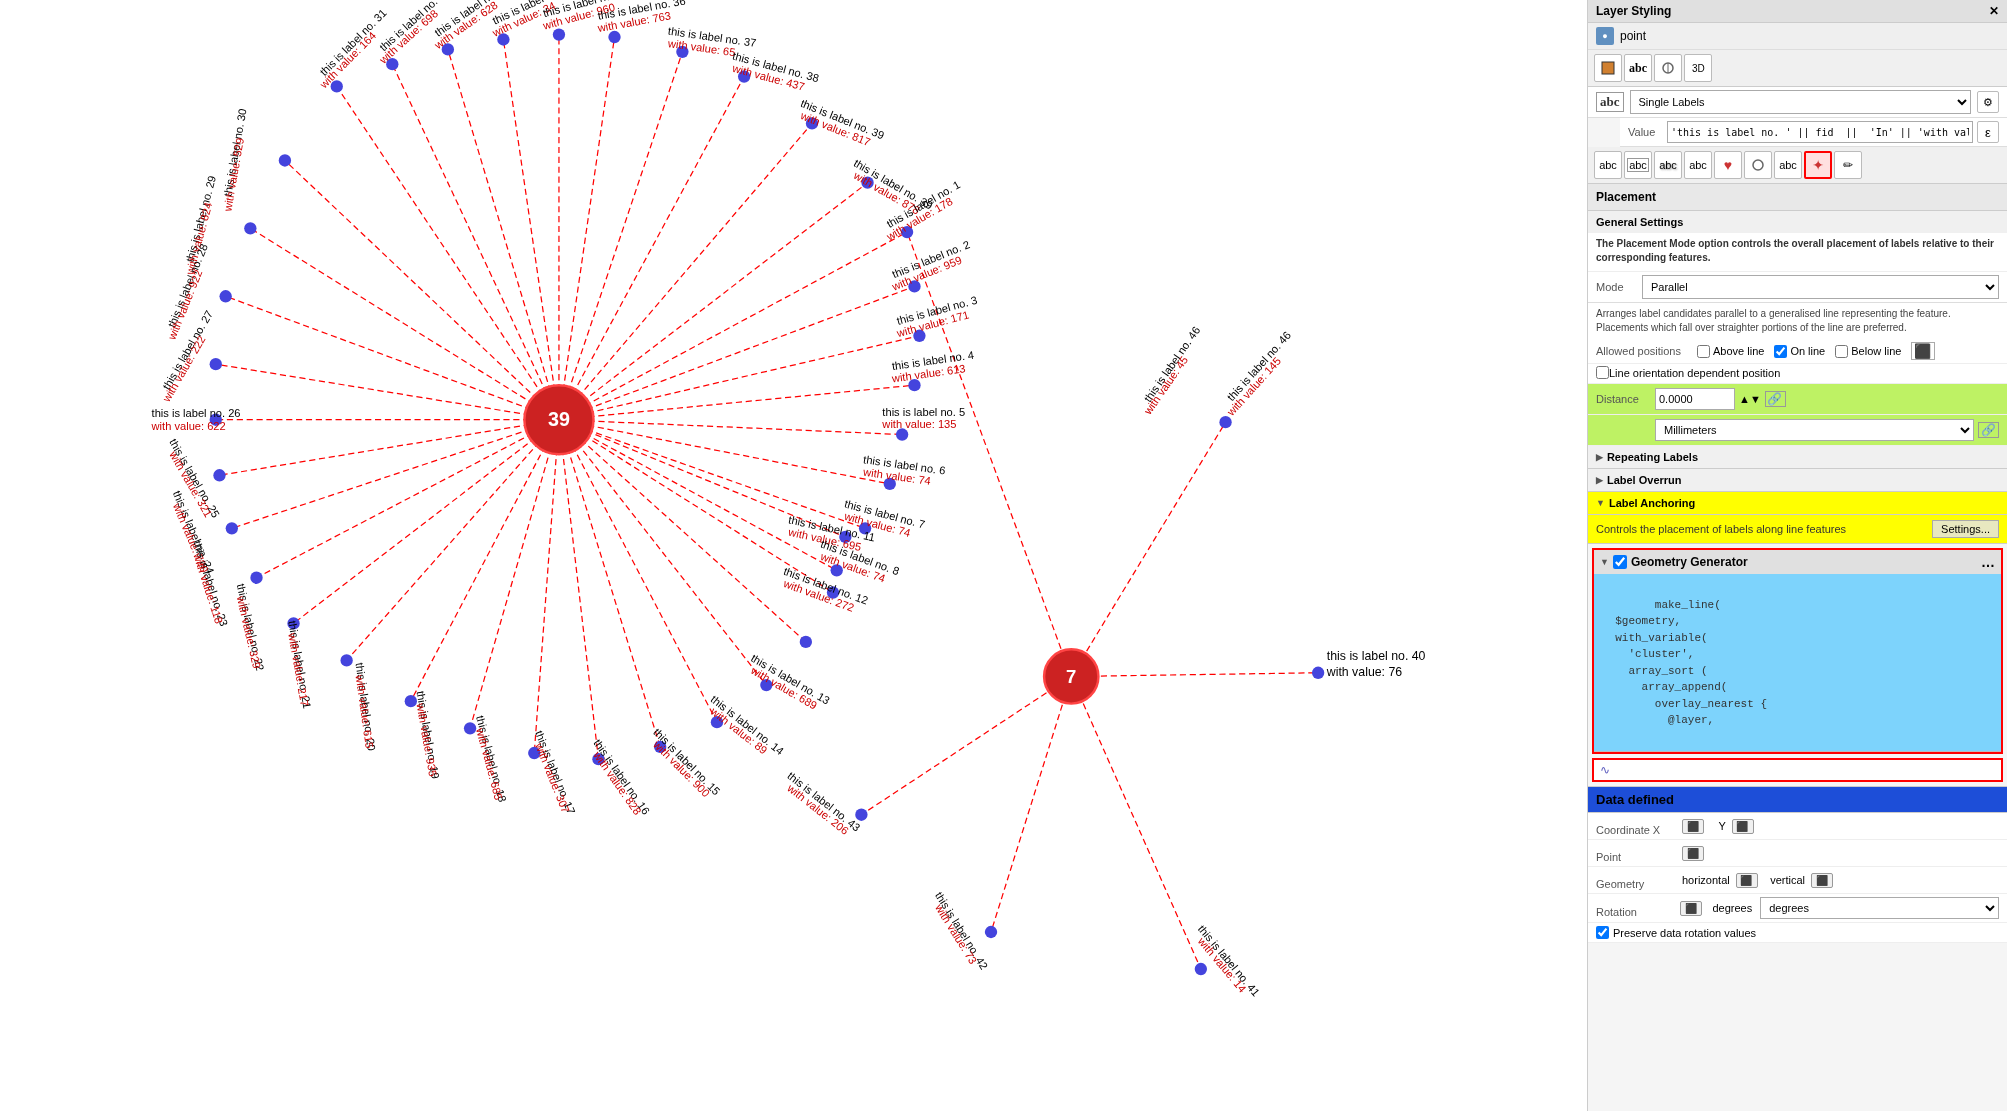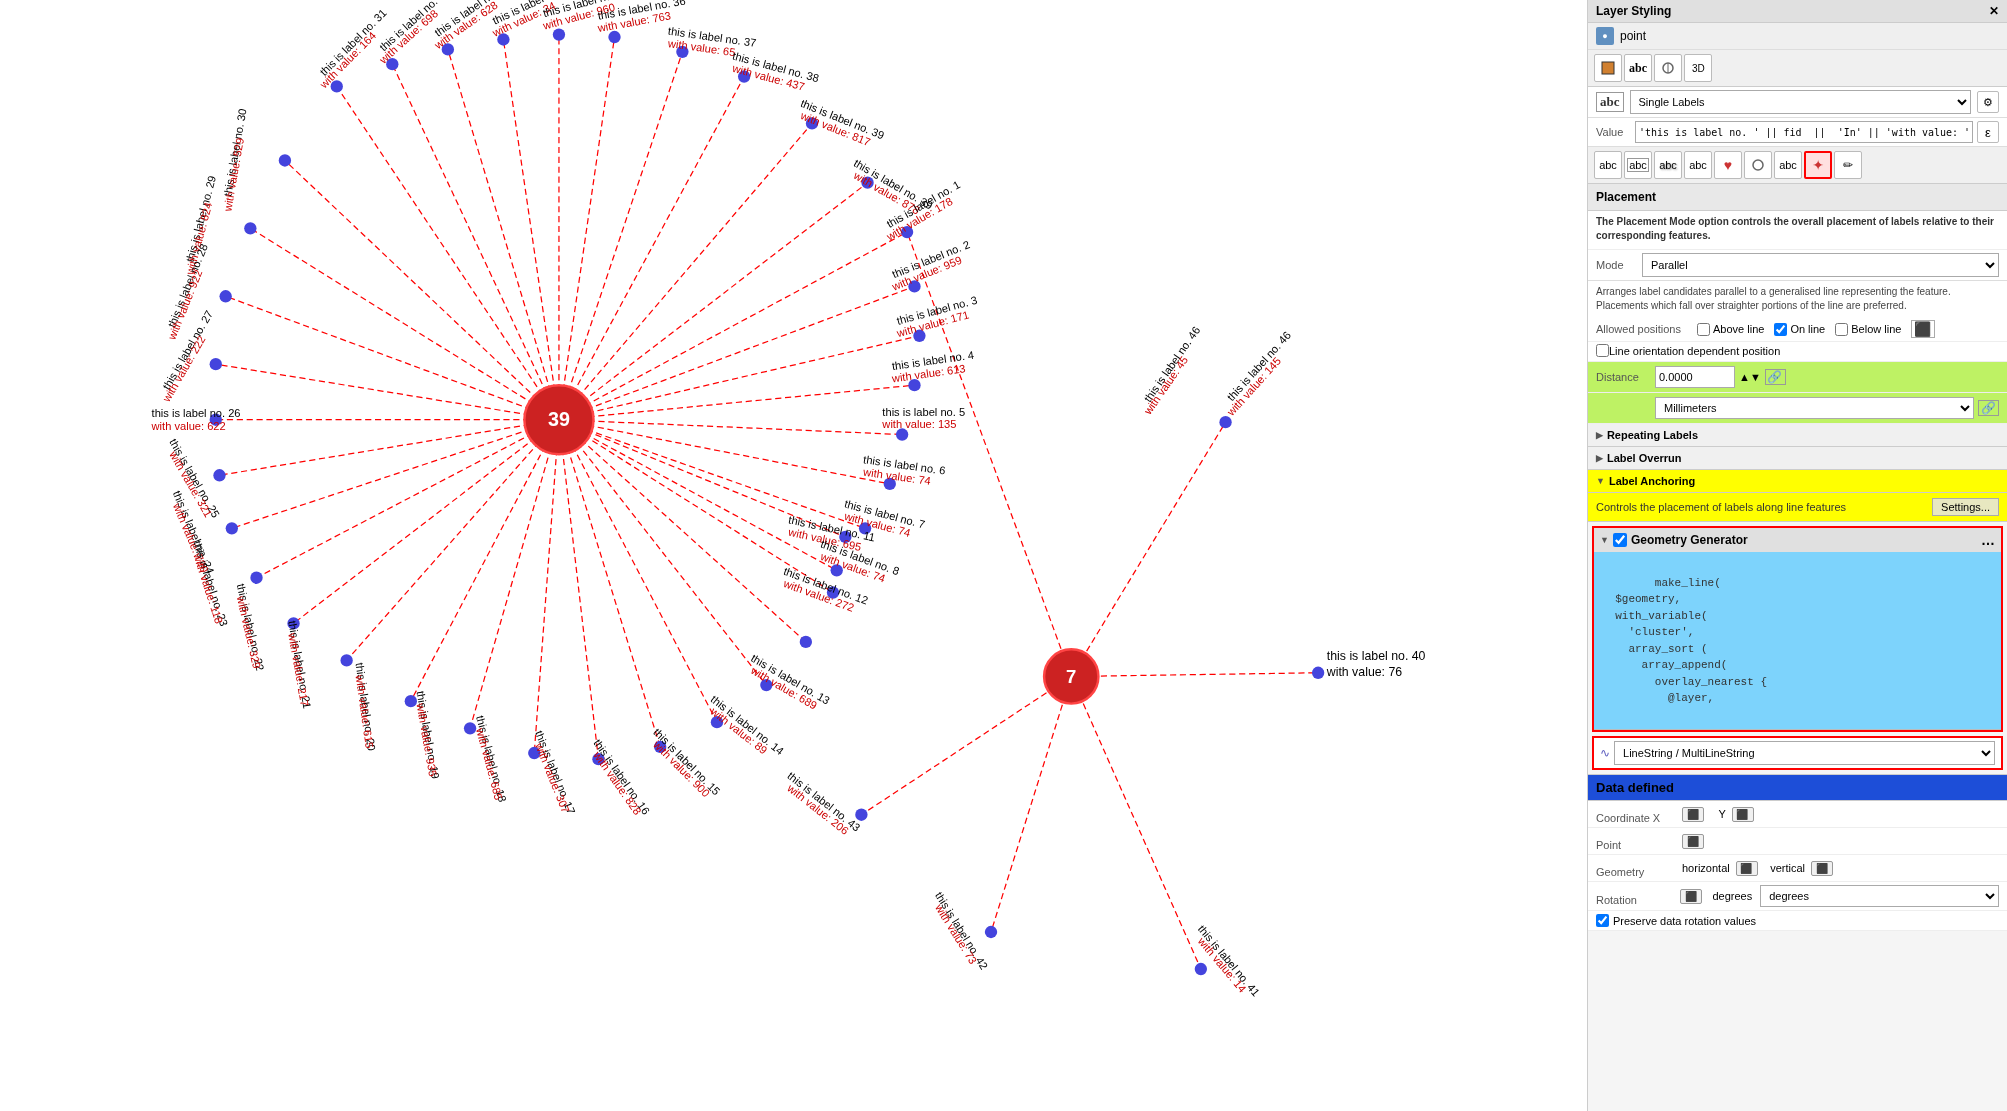--- a/index.html
+++ b/index.html
@@ -126,20 +126,21 @@
       padding: 0 4px;
     }
 
     .value-row {
       display: flex;
       align-items: center;
       padding: 3px 8px;
       gap: 4px;
       border-bottom: 1px solid #ddd;
       background: white;
+      margin-left: 32px;
     }
 
     .value-label {
       font-size: 11px;
       color: #555;
       min-width: 35px;
     }
 
     .value-input {
       flex: 1;
@@ -752,20 +753,23 @@
       </div>
       <div class="icon-btn">
         <span style="font-size:12px;">✏</span>
       </div>
     </div>
 
     <div class="section-header">
       <span>Placement</span>
     </div>
 
+    <div class="subsection-title">
+      <span>General Settings</span>
+    </div>
 
     <div class="info-text">
       <strong>The Placement Mode option controls the overall placement of labels relative to their corresponding features.</strong>
     </div>
 
     <div class="mode-row">
       <span class="mode-label">Mode</span>
       <select style="flex:1;">
         <option>Parallel</option>
       </select>
@@ -851,23 +855,20 @@
     'cluster',
     array_sort (
       array_append(
         overlay_nearest {
           @layer,</span>
       </div>
     </div>
 
     <div class="geom-type-row">
       <span class="geom-type-icon">∿</span>
-      <select style="flex:1;height:24px;font-size:11px;">
-        <option>LineString / MultiLineString</option>
-      </select>
     </div>
 
     <div class="data-defined-header">
       <span>Data defined</span>
     </div>
 
     <div class="data-row">
       <span class="data-row-label">Coordinate X</span>
       <span class="small-btn">⬛</span>
       <span style="margin-left:8px;">Y</span>

